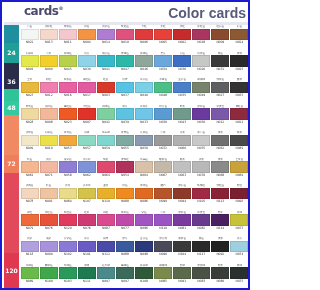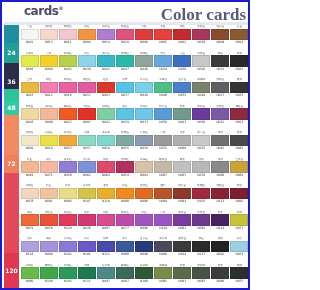--- a/index.html
+++ b/index.html
@@ -19,22 +19,22 @@
     background:#ffffff;
   }
   .brand{
     position:absolute;left:20px;top:0px;
     font-size:12px;font-weight:bold;letter-spacing:-0.5px;
     color:#4a4a6a;font-family:"DejaVu Sans", sans-serif;
   }
   .brand sup{font-size:5px;vertical-align:super;}
   .cardtitle{
     position:absolute;right:4px;top:1px;
-    font-size:17px;font-weight:bold;letter-spacing:0px;
-    color:#5a5a7a;font-family:Liberation Serif, serif;
+    font-size:14px;font-weight:bold;letter-spacing:0px;
+    color:#5a5a7a;font-family:Liberation Sans, sans-serif;
   }
   .hrule{
     position:absolute;left:2px;top:20px;width:246px;height:3px;
     background:#e7e7ef;
   }
   
   .sidebar{
     position:absolute;left:2px;top:23px;width:15px;height:265px;
   }
   .side-seg{

